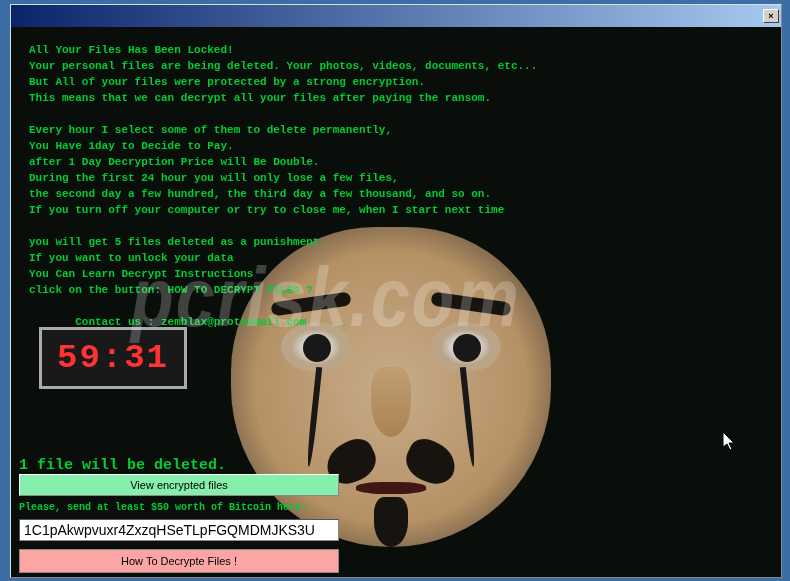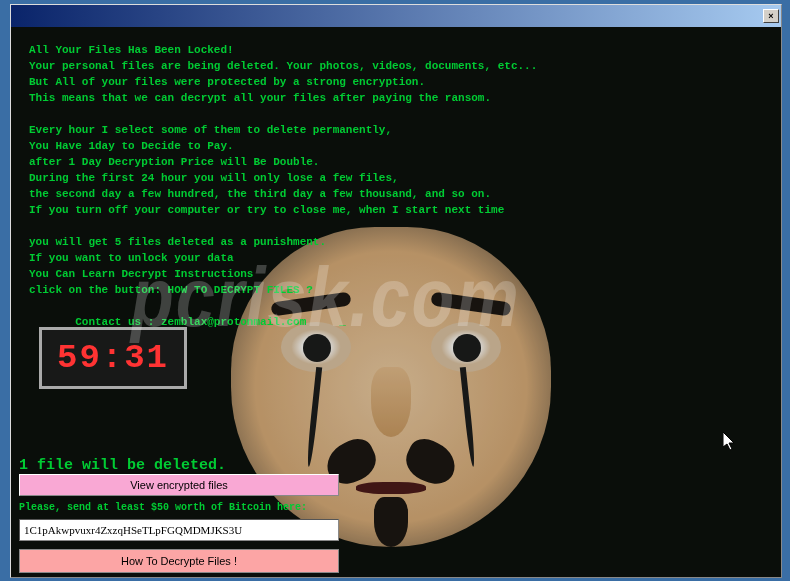--- a/index.html
+++ b/index.html
@@ -191,21 +191,21 @@
     }
     .delete-warning {
       color: #00cc33;
       font-size: 15px;
       font-weight: bold;
       font-family: 'Courier New', monospace;
     }
     .view-btn {
       width: 320px;
       height: 22px;
-      background: #f9a8d4;
+      background: #86efac;
       border: 1px solid #888;
       border-top-color: #fff;
       border-left-color: #fff;
       font-size: 11px;
       font-family: Arial, sans-serif;
       margin-bottom: 6px;
       cursor: pointer;
       text-align: center;
     }
     .bitcoin-msg {
@@ -215,22 +215,22 @@
       margin-bottom: 6px;
       font-family: 'Courier New', monospace;
     }
     .btc-input {
       width: 320px;
       height: 22px;
       background: #fff;
       border: 1px solid #888;
       border-top-color: #555;
       border-left-color: #555;
-      font-size: 11px;
-      font-family: Liberation Serif, serif;
+      font-size: 14px;
+      font-family: Liberation Sans, sans-serif;
       padding: 8px 4px;
       margin-bottom: 8px;
     }
     .decrypt-btn {
       width: 320px;
       height: 24px;
       background: #fca5a5;
       border: 1px solid #888;
       font-size: 11px;
       font-family: Arial, sans-serif;

